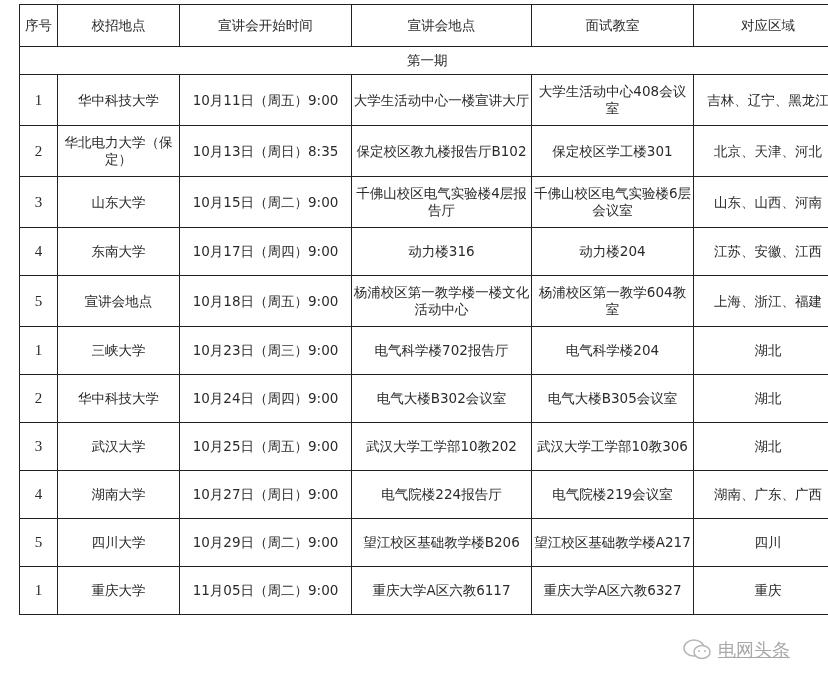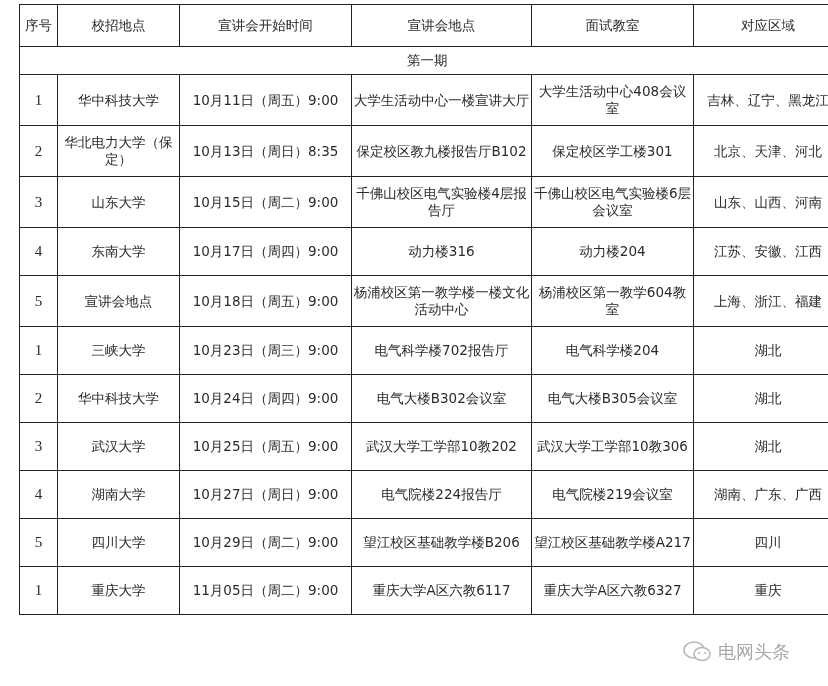--- a/index.html
+++ b/index.html
@@ -9,22 +9,22 @@
           table-layout:fixed; width:823px; }
   td, th { border:1px solid #222; text-align:center; vertical-align:middle;
            font-size:13.5px; font-weight:normal; line-height:17px; padding:0 1px;
            color:#2a2a2a; }
   .num { font-family:"Liberation Serif","DejaVu Serif",serif; font-size:15px; }
   .hdr th { height:41px; }
   .period td { text-align:left; padding-left:387px; height:27px; }
   .r-a { height:51px; }
   .r-b { height:48px; }
   .watermark { position:absolute; left:682px; top:638px; width:140px; height:28px;
-               display:flex; align-items:center; gap:4px; color:#9a9a9a;
-               font-size:18px; opacity:0.85; pointer-events:none; }
+               display:flex; align-items:flex-start; gap:4px; color:#9a9a9a;
+               font-size:18px; opacity:0.85; pointer-events:none;text-decoration:underline; }
   .watermark svg { width:32px; height:24px; }
 </style>
 </head>
 <body>
 
 <table>
   <colgroup>
     <col style="width:38px">
       <col style="width:122px">
       <col style="width:172px">

